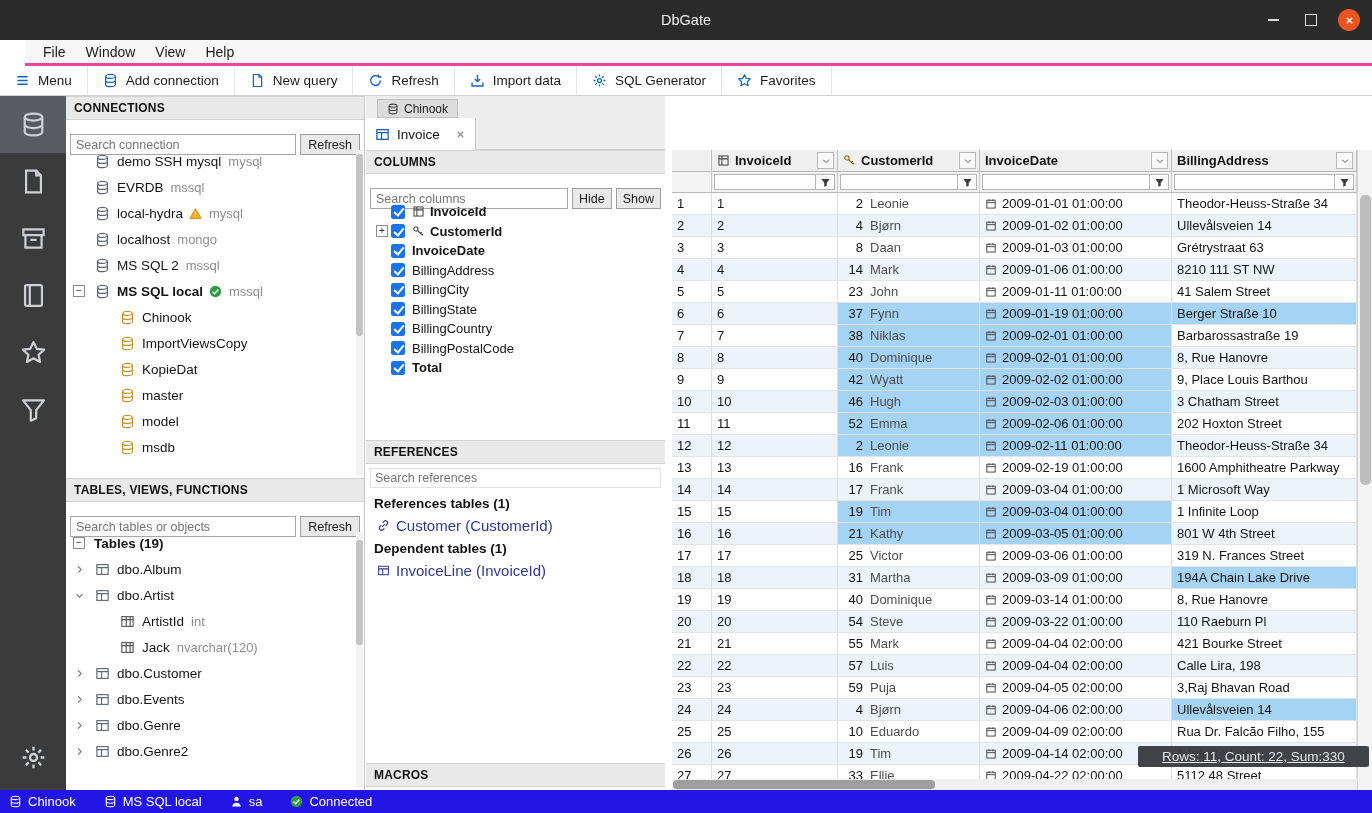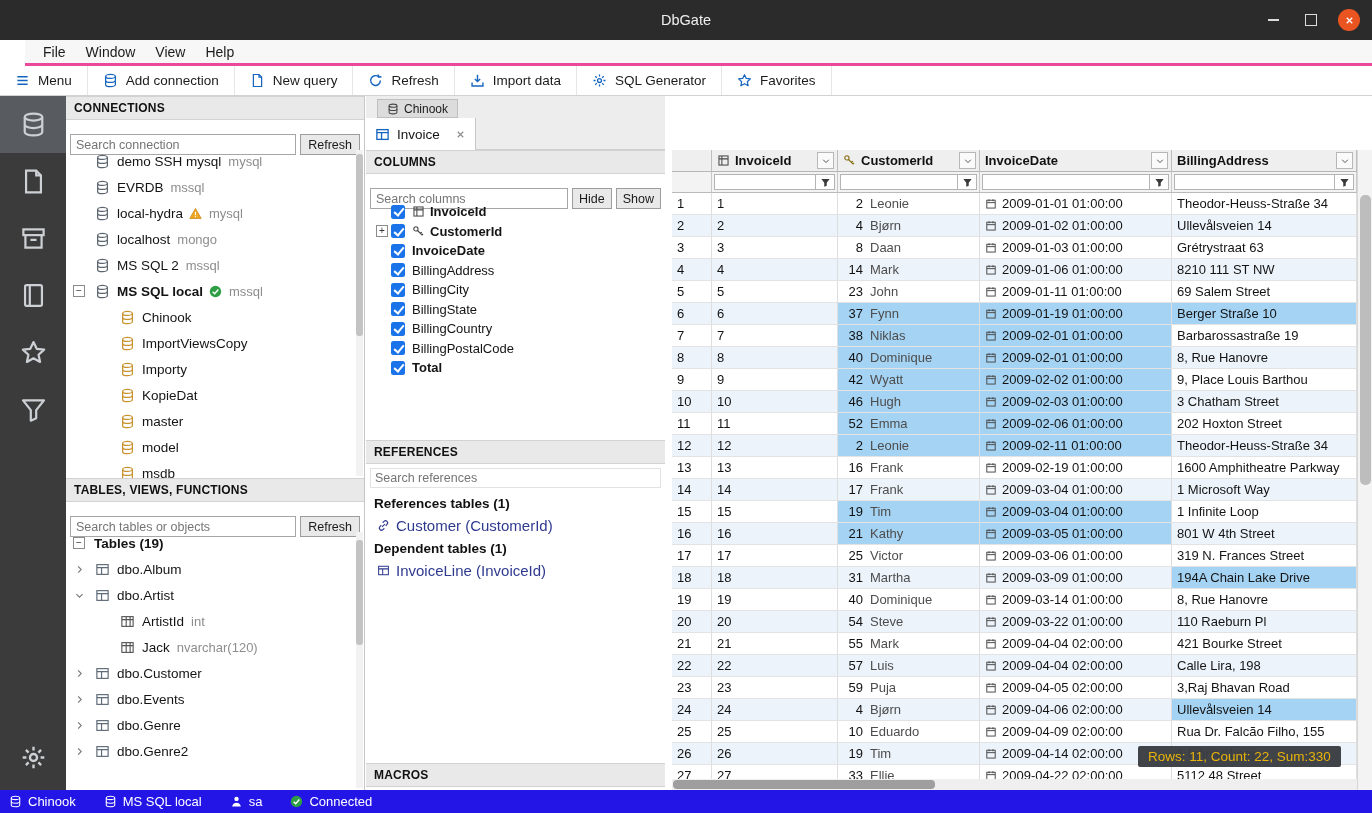--- a/index.html
+++ b/index.html
@@ -122,21 +122,21 @@
   .gh-scroll{position:absolute;left:672px;top:779px;width:685px;height:11px;background:#efefef;}
   .gh-scroll .thumb{position:absolute;top:1px;left:1px;height:9px;width:262px;background:#9e9e9e;border-radius:4px;}
 
   
   .statusbar{position:absolute;left:0;top:790px;width:1372px;height:23px;background:var(--status-bar,#2315e6);display:flex;align-items:center;gap:28px;padding-left:9px;color:#fff;font-size:13px;}
   .sb-item{display:flex;align-items:center;gap:6px;}
   .sb-item .ic{color:#fff;}
   .sb-item .ic svg{width:13px;height:13px;}
 
   
-  .sel-tooltip{position:absolute;left:1138px;top:746px;background:rgba(58,62,66,.97);color:#eab308;font-size:13.5px;padding:3px 10px;border-radius:2px;z-index:20;}
+  .sel-tooltip{position:absolute;left:1138px;top:746px;background:rgba(58,62,66,.97);color:#e5e5e5;font-size:13.5px;padding:3px 24px;border-radius:2px;z-index:20;text-decoration:underline;}
 </style>
 </head>
 <body>
 
 <div class="titlebar">
   <div class="title">DbGate</div>
   <div class="win-controls">
     <div class="winbtn min"></div>
     <div class="winbtn max"></div>
     <div class="winbtn close">
@@ -390,32 +390,20 @@
           <span class="tw"></span>
           <span class="ind"></span>
           <span class="ic db-ic">
             <svg viewBox="0 0 16 16">
               <ellipse cx="8" cy="3.6" rx="5.2" ry="2.1" fill="none" stroke="currentColor" stroke-width="1.3"></ellipse>
               <path d="M2.8 3.6v4.4c0 1.15 2.3 2.1 5.2 2.1s5.2-.95 5.2-2.1V3.6" fill="none" stroke="currentColor" stroke-width="1.3"></path>
               <path d="M2.8 8v4.4c0 1.15 2.3 2.1 5.2 2.1s5.2-.95 5.2-2.1V8" fill="none" stroke="currentColor" stroke-width="1.3"></path>
             </svg>
           </span>
           <span class="lbl">ImportViewsCopy</span>
-        </div>
-        <div class="tree-row">
-          <span class="tw"></span>
-          <span class="ind"></span>
-          <span class="ic db-ic">
-            <svg viewBox="0 0 16 16">
-              <ellipse cx="8" cy="3.6" rx="5.2" ry="2.1" fill="none" stroke="currentColor" stroke-width="1.3"></ellipse>
-              <path d="M2.8 3.6v4.4c0 1.15 2.3 2.1 5.2 2.1s5.2-.95 5.2-2.1V3.6" fill="none" stroke="currentColor" stroke-width="1.3"></path>
-              <path d="M2.8 8v4.4c0 1.15 2.3 2.1 5.2 2.1s5.2-.95 5.2-2.1V8" fill="none" stroke="currentColor" stroke-width="1.3"></path>
-            </svg>
-          </span>
-          <span class="lbl">Importy</span>
         </div>
         <div class="tree-row">
           <span class="tw"></span>
           <span class="ind"></span>
           <span class="ic db-ic">
             <svg viewBox="0 0 16 16">
               <ellipse cx="8" cy="3.6" rx="5.2" ry="2.1" fill="none" stroke="currentColor" stroke-width="1.3"></ellipse>
               <path d="M2.8 3.6v4.4c0 1.15 2.3 2.1 5.2 2.1s5.2-.95 5.2-2.1V3.6" fill="none" stroke="currentColor" stroke-width="1.3"></path>
               <path d="M2.8 8v4.4c0 1.15 2.3 2.1 5.2 2.1s5.2-.95 5.2-2.1V8" fill="none" stroke="currentColor" stroke-width="1.3"></path>
             </svg>
@@ -892,21 +880,21 @@
         </div>
         <div class="g-cell" style="width:192px">
           <span class="ic dic">
             <svg viewBox="0 0 16 16">
               <rect x="2.4" y="3" width="11.2" height="10.4" fill="none" stroke="currentColor" stroke-width="1.3"></rect>
               <path d="M2.4 6.2h11.2M5.4 1.6v2.8M10.6 1.6v2.8" stroke="currentColor" stroke-width="1.3"></path>
             </svg>
           </span>
           <span>2009-01-11 01:00:00</span>
         </div>
-        <div class="g-cell" style="width:185px">69 Salem Street</div>
+        <div class="g-cell" style="width:185px">41 Salem Street</div>
       </div>
       <div class="g-row alt">
         <div class="g-cell g-rn" style="width:40px">6</div>
         <div class="g-cell" style="width:126px">6</div>
         <div class="g-cell sel" style="width:142px">
           <span class="num">37</span>
           <span class="cname">Fynn</span>
         </div>
         <div class="g-cell sel" style="width:192px">
           <span class="ic dic">

